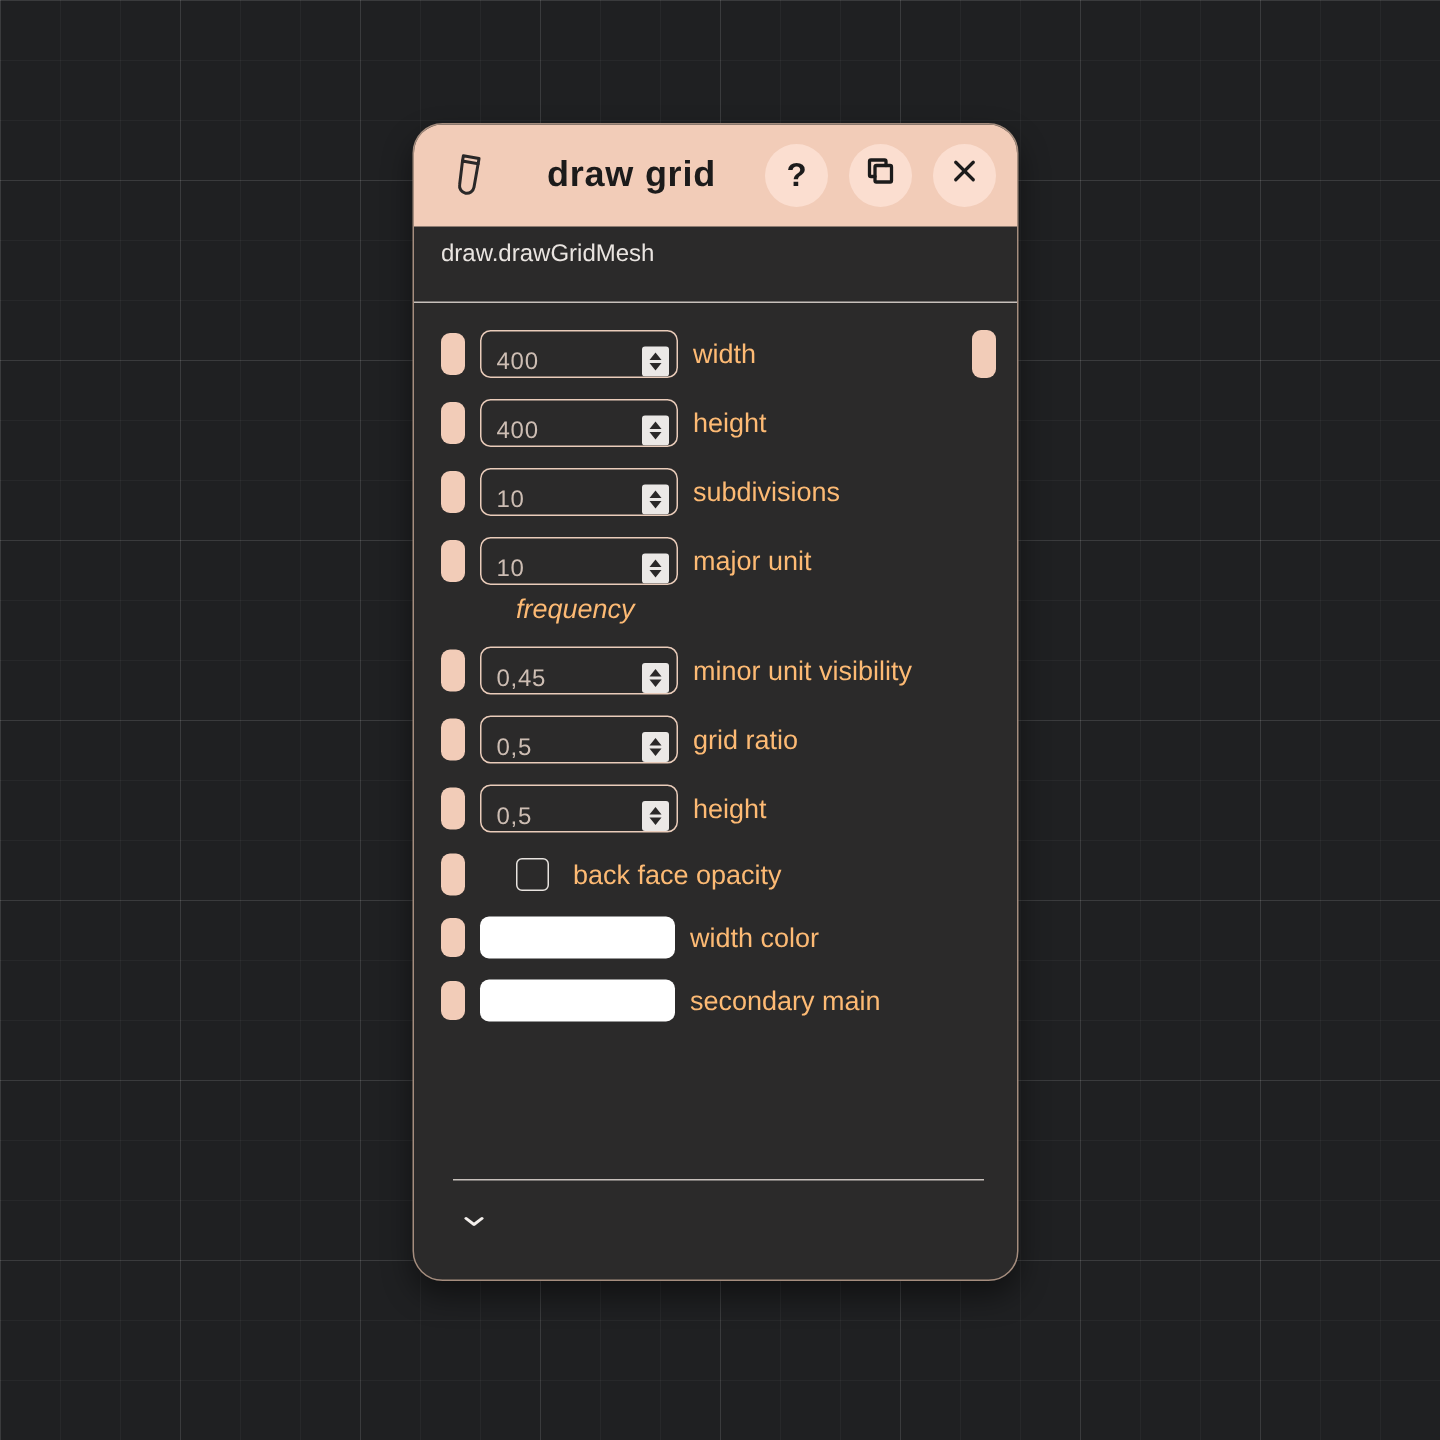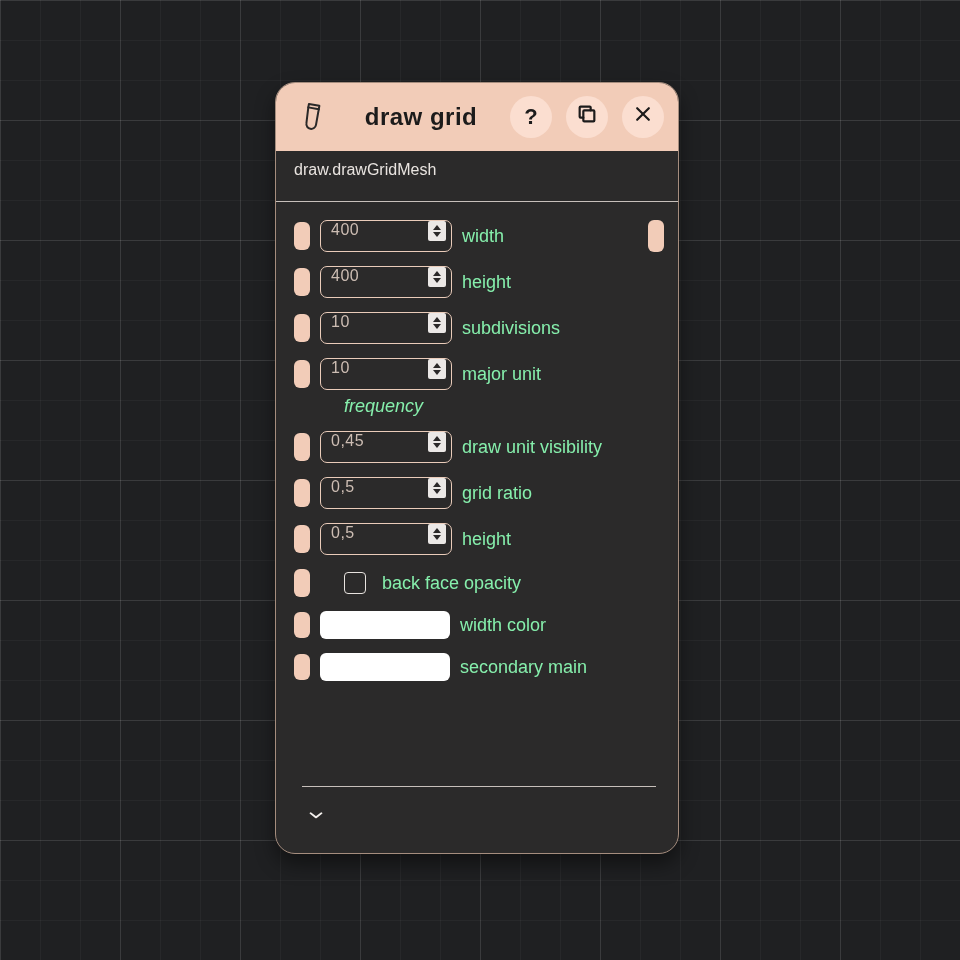--- a/index.html
+++ b/index.html
@@ -100,21 +100,21 @@
     flex: none;
   }
   .nub.tall { height: 26px; }
 
   .numfield {
     width: 130px;
     height: 30px;
     border: 1.5px solid #eaccba;
     border-radius: 7px;
     display: flex;
-    align-items: flex-start;
+    align-items: flex-end;
     color: #cdbdb3;
     font-size: 16px;
     overflow: hidden;
     flex: none;
   }
   .numfield .val {
     flex: 1;
     padding: 0 10px;
     letter-spacing: 0.5px;
   }
@@ -131,21 +131,21 @@
     gap: 0;
   }
   .numfield .spin .tri {
     width: 0; height: 0;
     border-left: 4px solid transparent;
     border-right: 4px solid transparent;
   }
   .numfield .spin .up   { border-bottom: 5px solid #2a2828; margin-bottom: 1px; }
   .numfield .spin .down { border-top: 5px solid #2a2828; margin-top: 1px; }
 
-  .label { color: #86efac; }
+  .label { color: #fdba74; }
 
   .checkbox {
     width: 20px;
     height: 20px;
     border: 1.5px solid #e8e3df;
     border-radius: 4px;
     margin-left: 24px;
     flex: none;
   }
 
@@ -275,21 +275,21 @@
 
     <div class="row">
       <span class="nub"></span>
       <div class="numfield">
         <span class="val">0,45</span>
         <span class="spin">
             <span class="tri up"></span>
             <span class="tri down"></span>
           </span>
       </div>
-      <span class="label">draw unit visibility</span>
+      <span class="label">minor unit visibility</span>
     </div>
 
     <div class="row">
       <span class="nub"></span>
       <div class="numfield">
         <span class="val">0,5</span>
         <span class="spin">
             <span class="tri up"></span>
             <span class="tri down"></span>
           </span>

